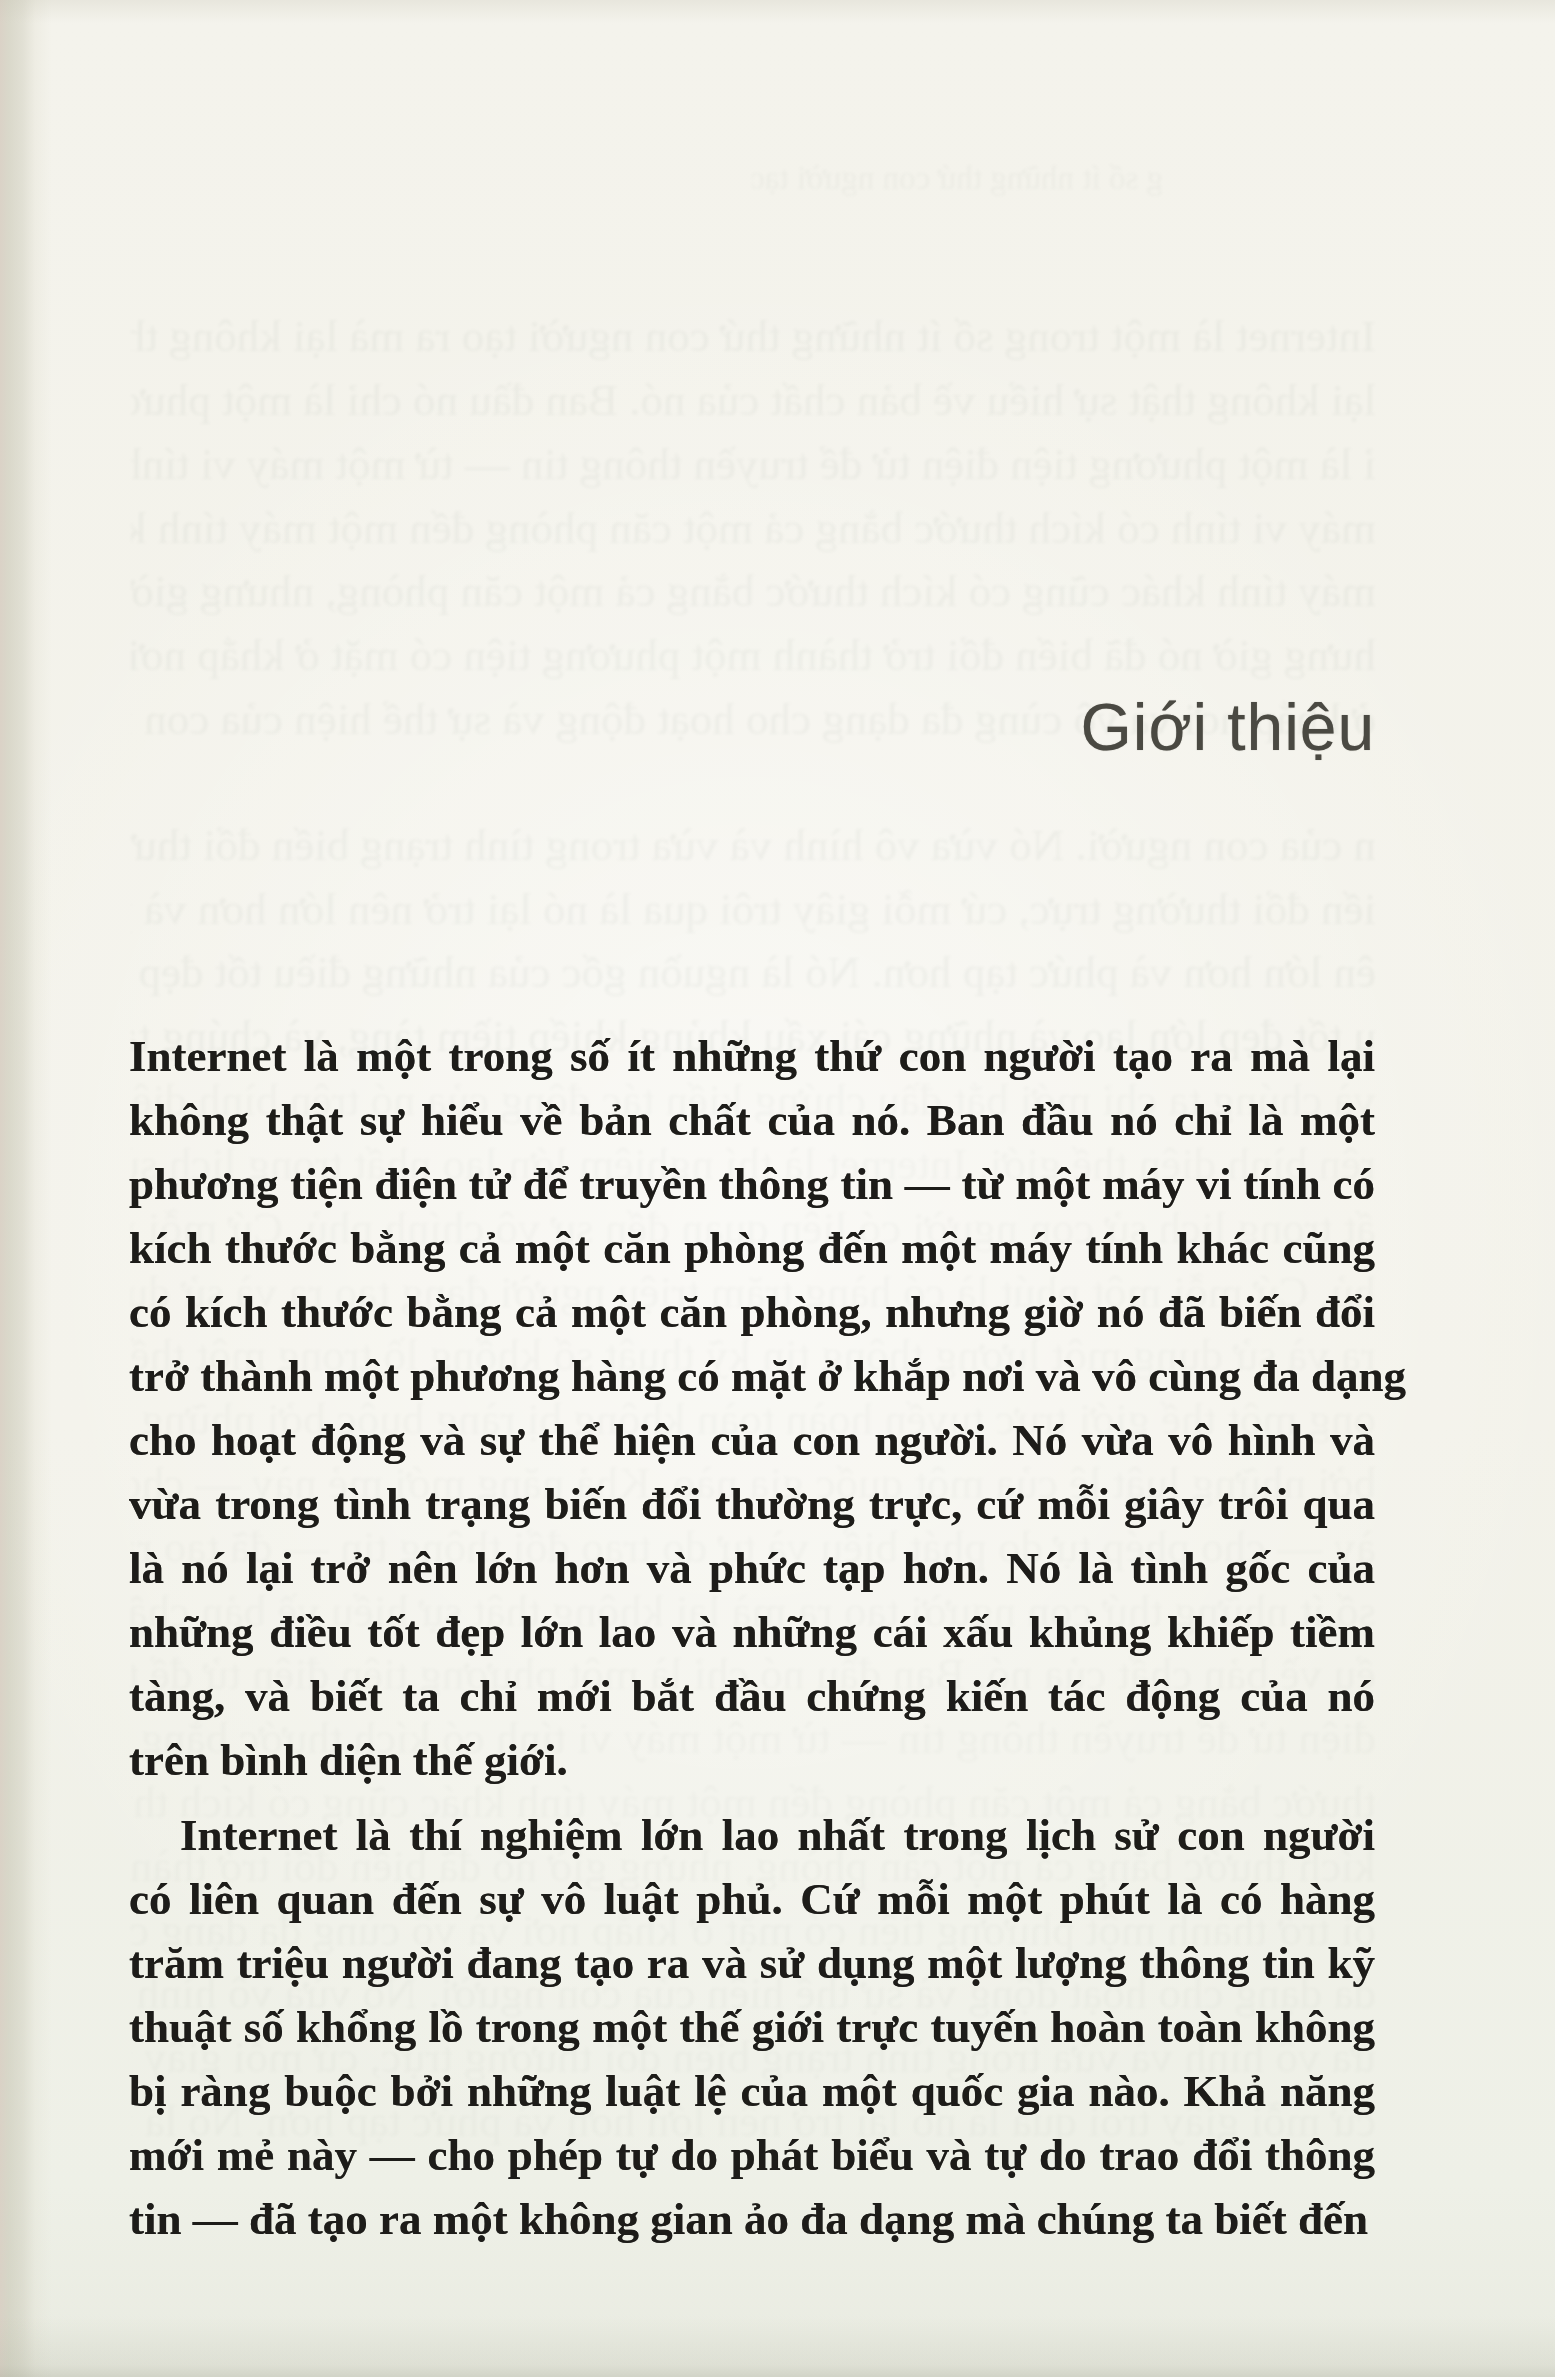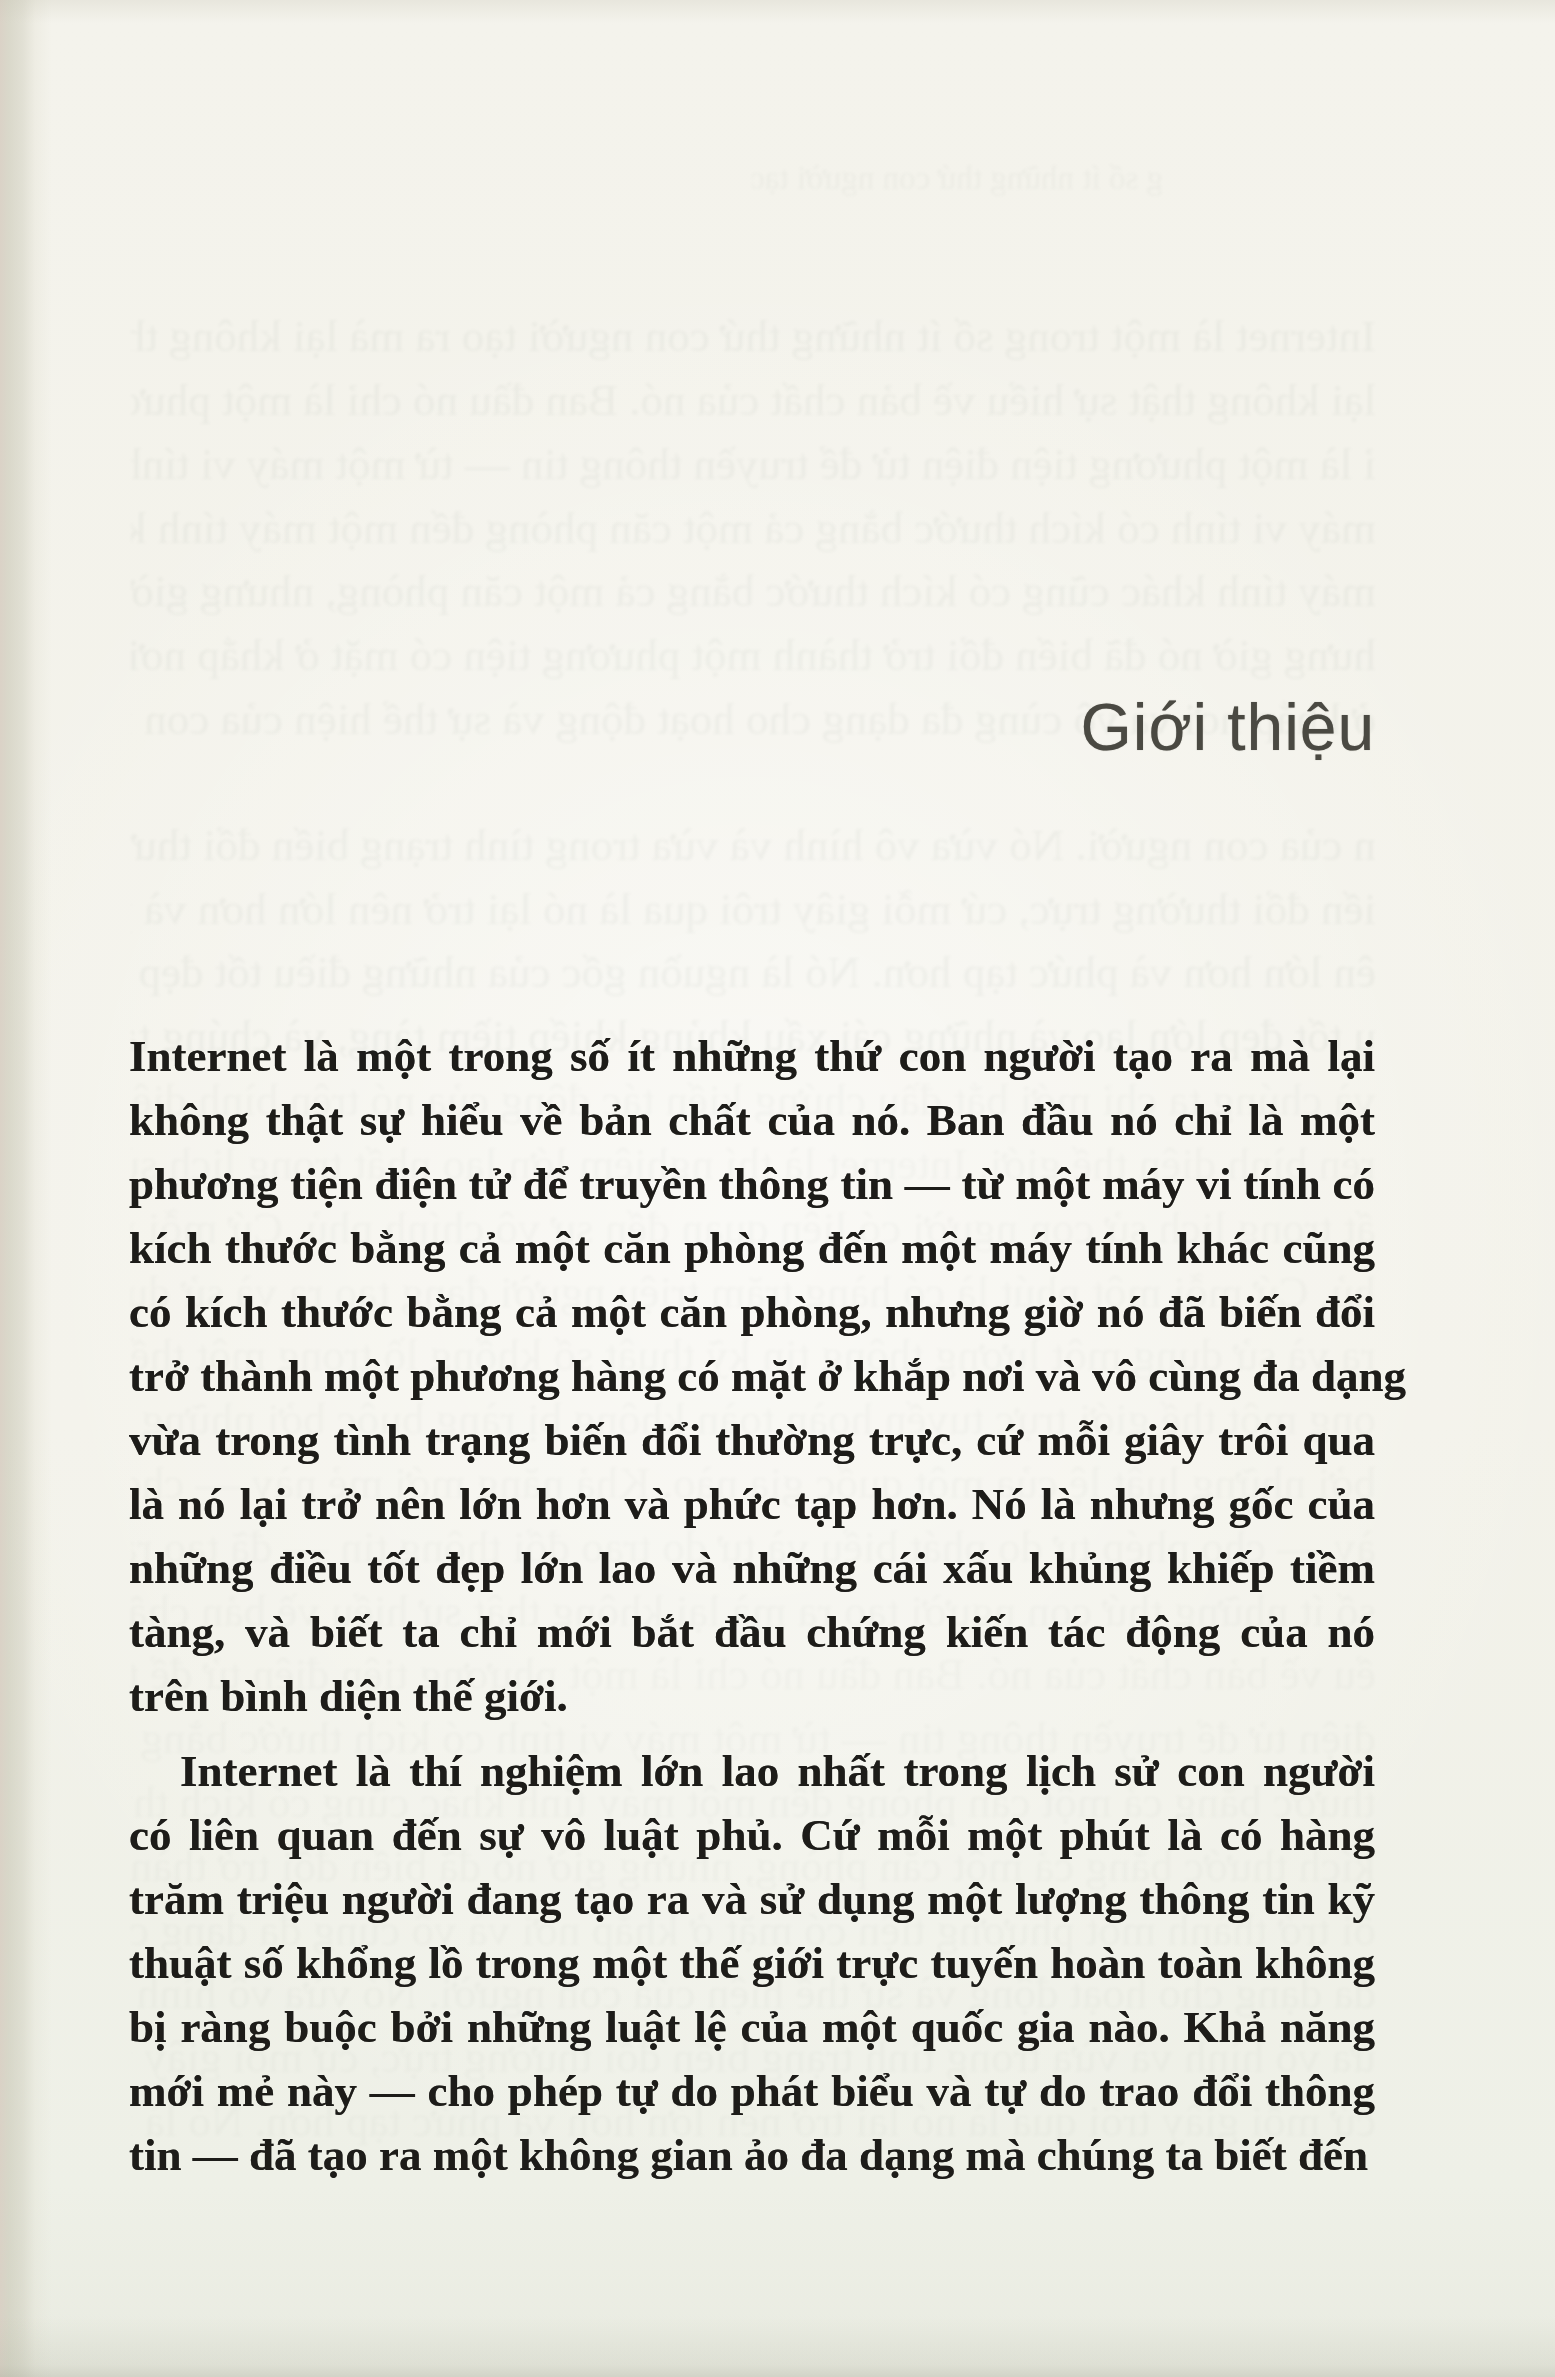--- a/index.html
+++ b/index.html
@@ -137,22 +137,23 @@
   <h1 class="heading">Giới thiệu</h1>
 
   <div class="text-block">
     <div class="para">
       <div class="line">Internet là một trong số ít những thứ con người tạo ra mà lại</div>
       <div class="line">không thật sự hiểu về bản chất của nó. Ban đầu nó chỉ là một</div>
       <div class="line">phương tiện điện tử để truyền thông tin — từ một máy vi tính có</div>
       <div class="line">kích thước bằng cả một căn phòng đến một máy tính khác cũng</div>
       <div class="line">có kích thước bằng cả một căn phòng, nhưng giờ nó đã biến đổi</div>
       <div class="line">trở thành một phương hàng có mặt ở khắp nơi và vô cùng đa dạng</div>
+      <div class="line">cho hoạt động và sự thể hiện của con người. Nó vừa vô hình và</div>
       <div class="line">vừa trong tình trạng biến đổi thường trực, cứ mỗi giây trôi qua</div>
-      <div class="line">là nó lại trở nên lớn hơn và phức tạp hơn. Nó là nhưng gốc của</div>
+      <div class="line">là nó lại trở nên lớn hơn và phức tạp hơn. Nó là tình gốc của</div>
       <div class="line">những điều tốt đẹp lớn lao và những cái xấu khủng khiếp tiềm</div>
       <div class="line">tàng, và biết ta chỉ mới bắt đầu chứng kiến tác động của nó</div>
       <div class="line para-end">trên bình diện thế giới.</div>
     </div>
     <div class="para">
       <div class="line indented">Internet là thí nghiệm lớn lao nhất trong lịch sử con người</div>
       <div class="line">có liên quan đến sự vô luật phủ. Cứ mỗi một phút là có hàng</div>
       <div class="line">trăm triệu người đang tạo ra và sử dụng một lượng thông tin kỹ</div>
       <div class="line">thuật số khổng lồ trong một thế giới trực tuyến hoàn toàn không</div>
       <div class="line">bị ràng buộc bởi những luật lệ của một quốc gia nào. Khả năng</div>

